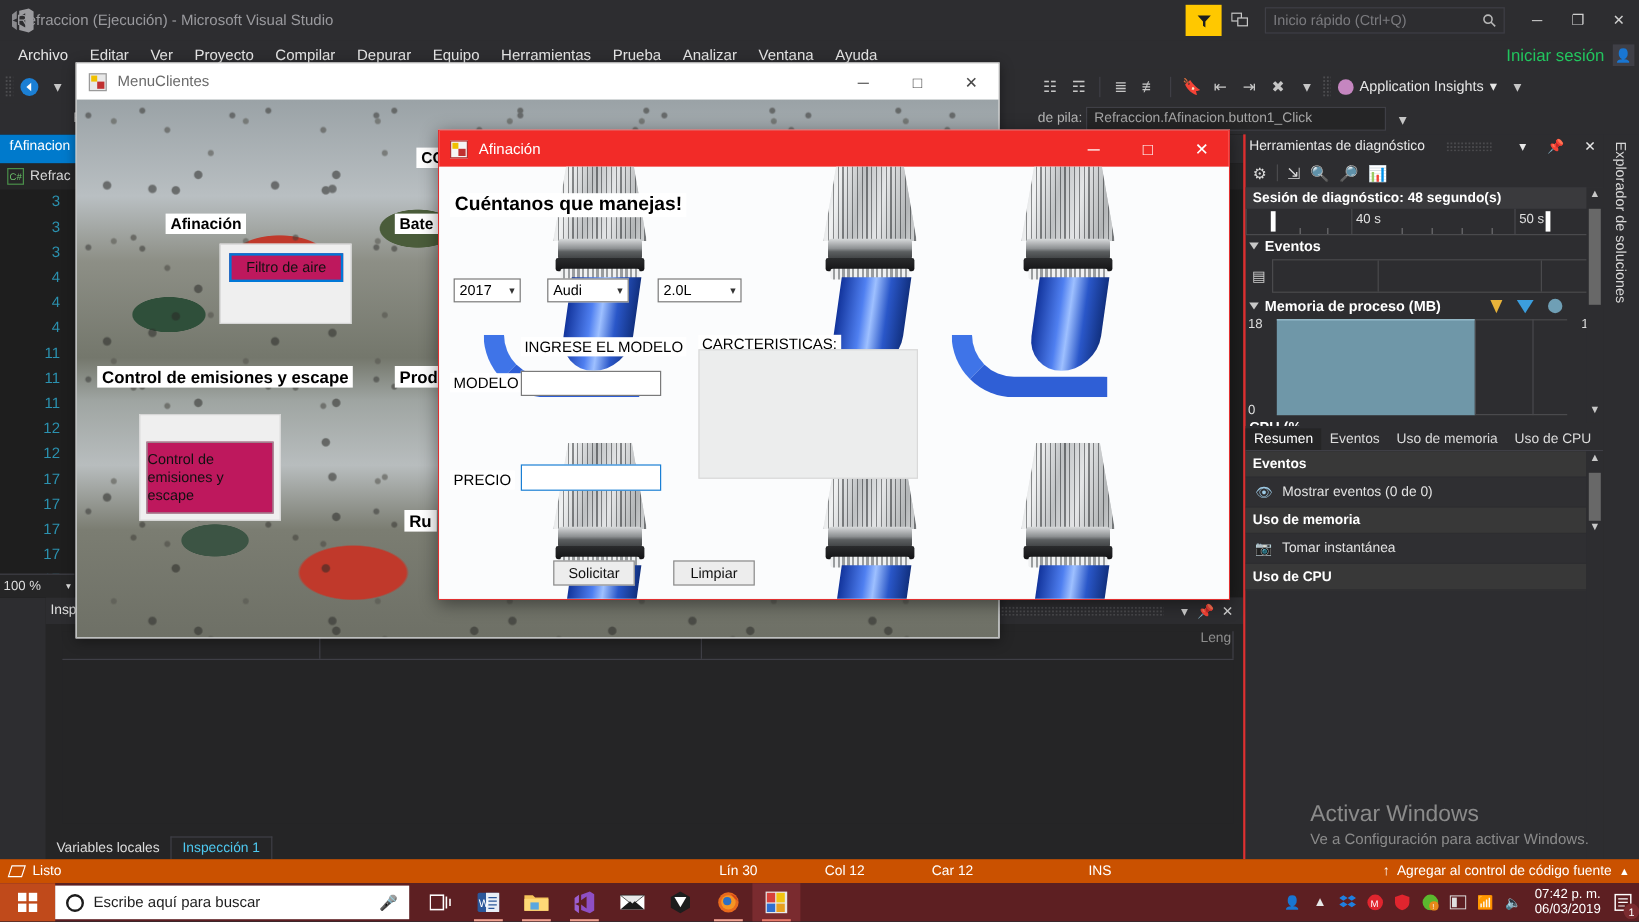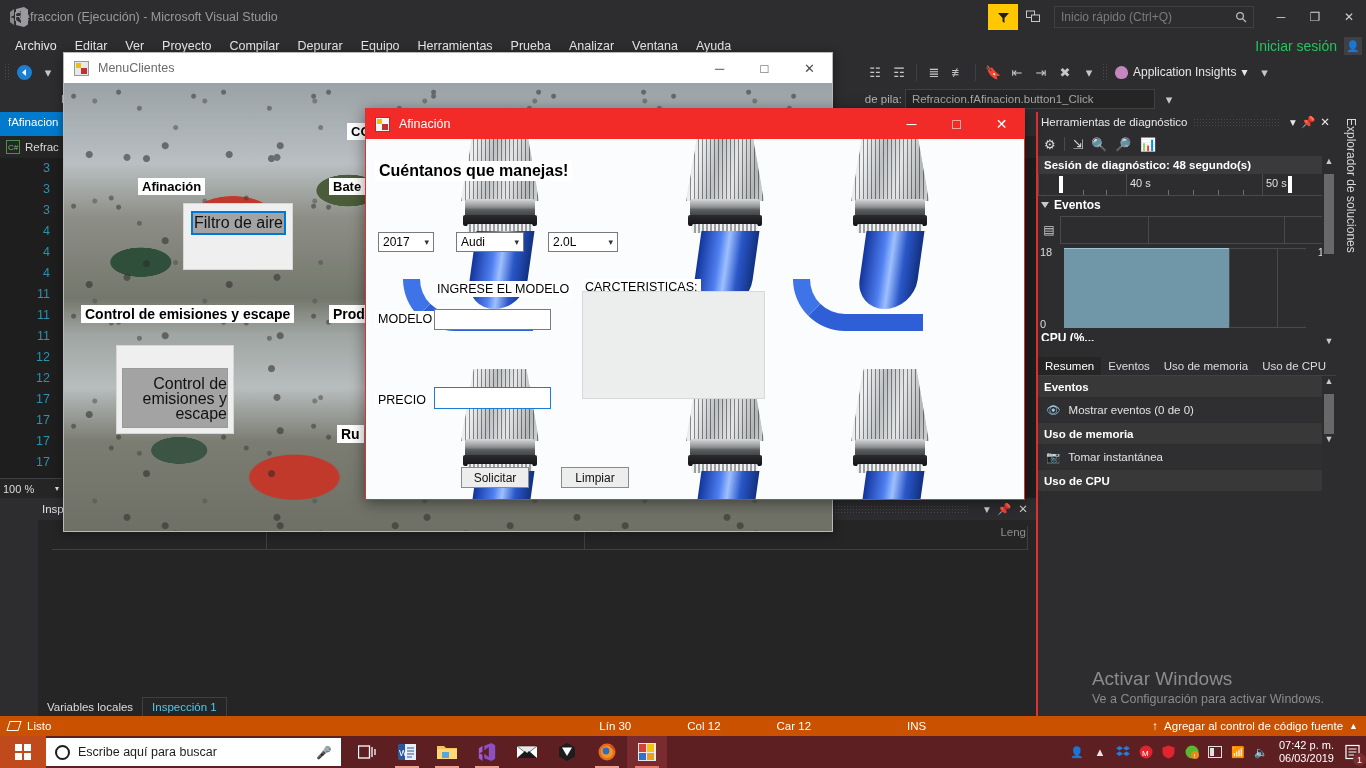--- a/index.html
+++ b/index.html
@@ -67,21 +67,21 @@
   .wg-head { display:flex; height:20px; border-bottom:1px solid #3f3f46; color:#8d8d8d; font-size:11.5px; }
   .wg-col { border-right:1px solid #3f3f46; padding:2px 6px; }
   .wg-row { display:flex; height:24px; border-bottom:1px solid #3f3f46; }
   .bottom-tabs { position:absolute; left:0; bottom:0; height:22px; display:flex; align-items:flex-end; }
   .btab { padding:3px 9px; font-size:11.5px; color:#dcdcdc; }
   .btab.active { background:#252526; color:#4ec9f0; border:1px solid #3f3f46; border-bottom:none; }
 
   
   .diag { position:absolute; right:30px; top:112px; width:300px; bottom:52px; background:#2d2d30;
           border-left:2px solid #e03030; }
-  .diag-head { height:20px; display:flex; align-items:center; padding:0 3px; color:#e8e8e8; font-size:11.5px; }
+  .diag-head { height:20px; display:flex; align-items:center; padding:0 3px; color:#e8e8e8; font-size:11.5px;gap:12px; }
   .diag-tb { height:24px; display:flex; align-items:center; gap:8px; padding:0 6px; color:#d8d8d8; font-size:13px; }
   .diag-sess { height:18px; background:#3a3a3d; color:#fff; font-size:11.5px; font-weight:bold;
                display:flex; align-items:center; padding-left:6px; }
   .ruler { height:22px; border-bottom:1px solid #4a4a4d; position:relative; }
   .ruler .tick { position:absolute; bottom:0; width:1px; height:5px; background:#6f6f72; }
   .ruler .tlabel { position:absolute; top:3px; font-size:11px; color:#e0e0e0; }
   .ruler .marker { position:absolute; top:2px; width:4px; height:17px; background:#fff; }
   .sec-title { height:18px; display:flex; align-items:center; gap:5px; color:#fff; font-size:12px; font-weight:bold; padding-left:3px; }
   .tri { width:0;height:0;border-left:4px solid transparent;border-right:4px solid transparent;border-top:6px solid #c8c8c8; }
   .evt-track { height:28px; margin:2px 6px 2px 24px; border:1px solid #4a4a4d; display:flex; }
@@ -170,22 +170,22 @@
       radial-gradient(circle at 66% 72%, #2a2a27 0 3px, transparent 4px),
       radial-gradient(circle at 77% 33%, #51504a 0 2px, transparent 3px),
       radial-gradient(circle at 88% 66%, #2d2d2a 0 3px, transparent 4px),
       radial-gradient(circle at 35% 92%, #403f3a 0 2px, transparent 3px),
       radial-gradient(circle at 52% 8%, #383733 0 2px, transparent 3px);
     background-size: 120px 110px, 140px 130px, 110px 100px, 150px 120px, 130px 115px,
                      125px 105px, 145px 135px, 115px 95px, 135px 125px, 105px 115px; }
   .mc-label { position:absolute; background:#fff; color:#000; font-weight:bold; padding:1px 4px;
               font-size:13px; white-space:nowrap; }
   .mc-panel { position:absolute; background:#efefef; border:1px solid #d6d6d6; }
-  .mc-btn { position:absolute; background:#a3a3a3; border:1px solid #9a9a9a; color:#111;
-            font-size:16px; display:flex; align-items:center; justify-content:center; text-align:right; }
+  .mc-btn { position:absolute; background:#be185d; border:1px solid #9a9a9a; color:#111;
+            font-size:12px; display:flex; align-items:center; justify-content:center; text-align:left; }
   .mc-btn.focus { border:2px solid #0078d7; }
 
   
   .win-afinacion { position:absolute; left:365px; top:108px; width:660px; height:392px;
                    background:#fff; border:1px solid #e03030; box-shadow:0 3px 14px rgba(0,0,0,.45); }
   .af-title { height:30px; background:#f22b28; display:flex; align-items:center; padding-left:9px; }
   .af-ico { width:15px; height:15px; margin-right:9px; position:relative; background:#f5f5f5; border:1px solid #b03030; }
   .af-ico::before { content:''; position:absolute; left:1px; top:1px; width:5px; height:5px; background:#f0c000; }
   .af-ico::after { content:''; position:absolute; right:1px; bottom:1px; width:6px; height:6px; background:#c03030; }
   .af-name { color:#fff; font-size:12.5px; }
@@ -426,20 +426,29 @@
     </div>
     <div style="display:flex;align-items:center">
       <span style="width:22px;text-align:center;color:#cfcfcf">▤</span>
       <div class="evt-track" style="flex:1;margin-left:0">
         <div class="evt-cell" style="width:88px"></div>
         <div class="evt-cell" style="width:136px"></div>
         <div style="flex:1"></div>
       </div>
     </div>
 
+    <div class="sec-title">
+      <span class="tri"></span>
+      <span>Memoria de proceso (MB)</span>
+      <span class="mem-legend">
+        <span class="lg-drop"></span>
+        <span class="lg-tri"></span>
+        <span class="lg-dot"></span>
+      </span>
+    </div>
 
     <div class="mem-chart">
       <span class="axis-l" style="top:-2px">18</span>
       <span class="axis-l" style="bottom:-2px">0</span>
       <span class="axis-r" style="top:-2px">18</span>
       <span class="axis-r" style="bottom:-2px">0</span>
       <div style="position:absolute;inset:0;border:1px solid #4a4a4d;border-left:none;border-right:none"></div>
       <div class="mem-fill"></div>
       <div class="mem-vline" style="left:68%"></div>
       <div class="mem-vline" style="left:88%"></div>

